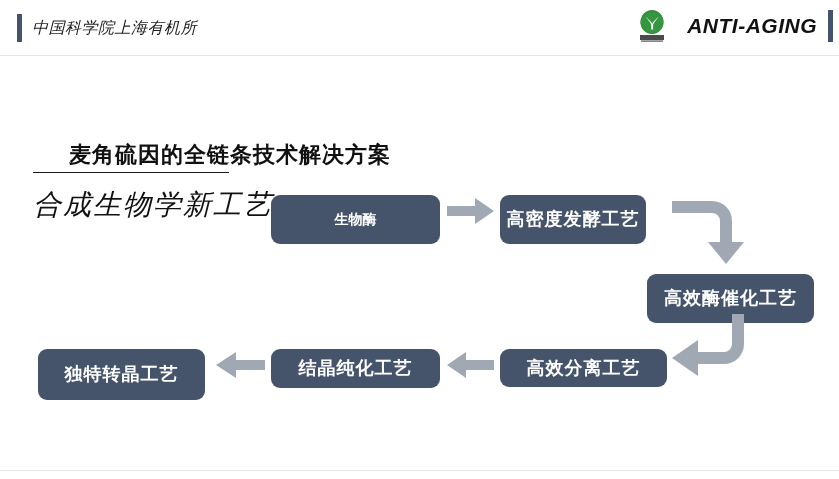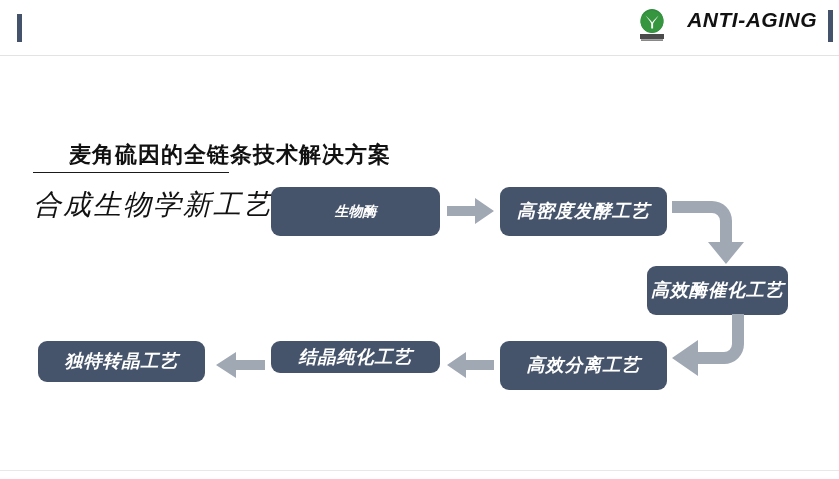--- a/index.html
+++ b/index.html
@@ -45,20 +45,21 @@
     color: #1d1d1d;
     letter-spacing: 0.5px;
     line-height: 28px;
     white-space: nowrap;
   }
   .brand-wrap {
     position: absolute;
     right: 22px; top: 8px;
     height: 36px;
     display: flex;
+    align-items: center;
     gap: 18px;
   }
   .brand-logo {
     width: 34px;
     height: 34px;
     position: relative;
     display: block;
   }
   .brand-text {
     font-size: 21px;
@@ -101,38 +102,38 @@
   .flow-box {
     position: absolute;
     background: #46546b;
     border-radius: 9px;
     color: #ffffff;
     display: flex;
     flex-direction: column;
     align-items: center;
     justify-content: center;
     text-align: left;
-    font-style: italic;
     font-weight: bold;
     box-sizing: border-box;
+    margin-top: 8px;
   }
   .flow-box .line {
     display: block;
     white-space: nowrap;
     line-height: 1.35;
   }
   .flow-box.two-line .line { font-size: 14px; }
   .flow-box.one-line .line { font-size: 18px; letter-spacing: 1px; }
 
   #box-bioenzyme { left: 271px; top: 187px; width: 169px; height: 49px; }
-  #box-fermentation { left: 500px; top: 187px; width: 167px; height: 49px; }
-  #box-catalysis { left: 647px; top: 266px; width: 141px; height: 49px; }
-  #box-separation { left: 500px; top: 341px; width: 167px; height: 49px; }
-  #box-crystallization { left: 271px; top: 341px; width: 169px; height: 32px; }
-  #box-transcrystal { left: 38px; top: 341px; width: 167px; height: 41px; }
+  #box-fermentation { left: 500px; top: 187px; width: 146px; height: 49px; }
+  #box-catalysis { left: 647px; top: 266px; width: 167px; height: 49px; }
+  #box-separation { left: 500px; top: 341px; width: 167px; height: 38px; }
+  #box-crystallization { left: 271px; top: 341px; width: 169px; height: 39px; }
+  #box-transcrystal { left: 38px; top: 341px; width: 167px; height: 51px; }
 
   
   .arrow {
     position: absolute;
   }
   #arrow-1 { left: 447px; top: 197px; width: 48px; height: 28px; }
   #arrow-curve-1 { left: 672px; top: 184px; width: 140px; height: 84px; }
   #arrow-curve-2 { left: 648px; top: 314px; width: 120px; height: 76px; }
   #arrow-2 { left: 446px; top: 351px; width: 48px; height: 28px; }
   #arrow-3 { left: 215px; top: 351px; width: 50px; height: 28px; }
@@ -143,20 +144,21 @@
     left: 0; top: 470px;
     width: 839px; height: 1px;
     background: #e8e8e8;
   }
 </style>
 </head>
 <body>
 
 <div class="header">
   <div class="header-accent-left"></div>
+  <div class="header-title">中国科学院上海有机所</div>
 
   <div class="brand-wrap">
     <span class="brand-logo">
       <svg viewBox="0 0 34 34" width="34" height="34" aria-hidden="true">
         <ellipse cx="17" cy="13" rx="11.5" ry="12" fill="#2f8a3e"></ellipse>
         <path d="M17 2.2 C25 3.6 29 8.4 28.4 14.6 C27.8 20.6 22.8 24.6 17 24.6 C11.2 24.6 6.2 20.6 5.6 14.6 C5.1 9.2 9 3.8 17 2.2 Z" fill="#35963f"></path>
         <path d="M17 3.6 C11 6 7.6 10.2 7.6 15 C7.6 19.6 11.6 23 17 23 C22.4 23 26.4 19.6 26.4 15 C26.4 10.2 23 6 17 3.6 Z" fill="#ffffff" opacity="0.0"></path>
         <path d="M10.6 7.6 C13.2 11.2 15.2 13.4 16.2 15.4 L16.2 20.6 L18.1 20.6 L18.1 15.4 C19.2 13.3 21.2 11.2 23.6 7.6 C20.8 10.4 18.8 12.4 17.2 14.6 C15.6 12.4 13.5 10.3 10.6 7.6 Z" fill="#ffffff"></path>
         <rect x="5" y="26" width="24" height="5" fill="#4b4b4b"></rect>
         <rect x="6" y="31.4" width="22" height="1.4" fill="#6b6b6b"></rect>

